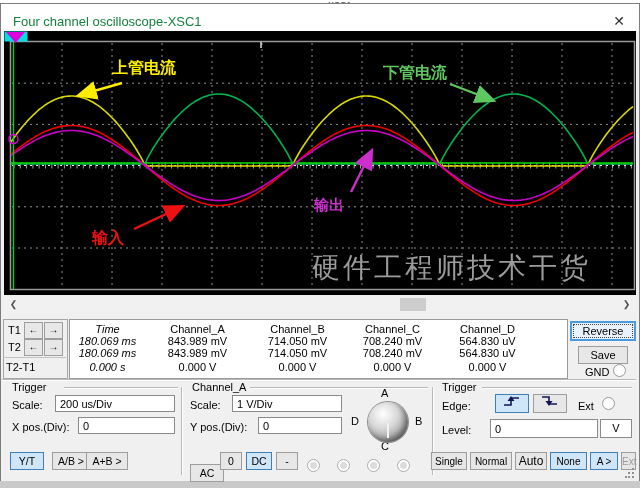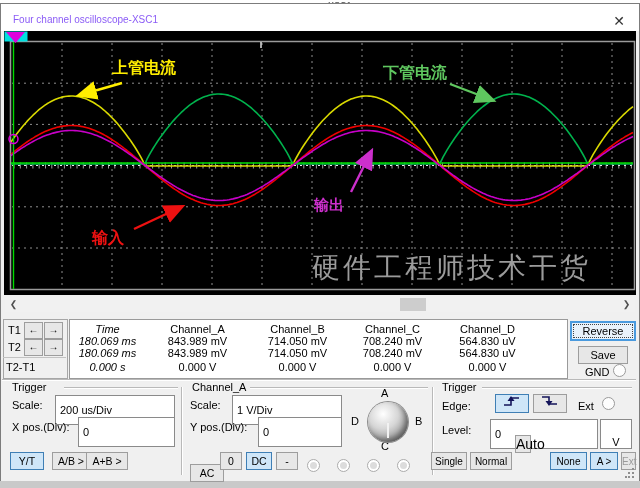--- a/index.html
+++ b/index.html
@@ -4,21 +4,21 @@
 <style>
   html,body{margin:0;padding:0;}
   .stage{position:relative;width:640px;height:488px;background:#ffffff;overflow:hidden;
          font-family:"Liberation Sans",sans-serif;color:#000;}
   .frag{position:absolute;left:328px;top:0;width:30px;height:4px;overflow:hidden;
         font-size:9px;color:#444;}
   .win{position:absolute;left:0;top:3px;width:638px;height:477px;
        border:1px solid #7c7c7c;background:#f0f0f0;}
   .belowwin{position:absolute;left:0;top:481px;width:640px;height:7px;background:#c9c9c9;}
   .titlebar{position:absolute;left:1px;top:4px;width:638px;height:27px;background:#ffffff;}
-  .title{position:absolute;left:12px;top:10px;font-size:10px;color:#8b5cf6;}
+  .title{position:absolute;left:12px;top:10px;font-size:13px;color:#15803d;}
   .closebtn{position:absolute;left:606px;top:8px;width:24px;height:19px;text-align:center;
             font-size:14px;color:#333;line-height:19px;cursor:default;}
   .screen{position:absolute;left:4px;top:31px;width:632px;height:264px;background:#000;}
   
   .sbar{position:absolute;left:5px;top:297px;width:630px;height:15px;background:#f1f1f1;}
   .sbtn{position:absolute;top:0;width:17px;height:15px;font-size:9px;color:#505050;
         text-align:center;line-height:15px;}
   .sthumb{position:absolute;left:395px;top:1px;width:26px;height:13px;background:#cdcdcd;}
   
   .tbox{position:absolute;left:3px;top:319px;width:63px;height:58px;background:#f0f0f0;
@@ -50,21 +50,21 @@
        border-radius:50%;background:#dcdcdc;}
   
   .hsep{position:absolute;left:2px;top:379px;width:634px;height:1px;background:#b9b9b9;
         box-shadow:0 1px 0 #ffffff;}
   .vsep{position:absolute;top:387px;width:1px;height:88px;background:#b9b9b9;
         box-shadow:1px 0 0 #ffffff;}
   .gline{position:absolute;height:1px;background:#b9b9b9;box-shadow:0 1px 0 #ffffff;}
   .glabel{position:absolute;font-size:11px;background:#f0f0f0;padding:0 2px;}
   .lbl{position:absolute;font-size:11px;}
   .input{position:absolute;background:#fff;border:1px solid #8a8a8a;font-size:11px;
-         padding:14px 4px;height:17px;box-sizing:border-box;font-family:"Liberation Sans",sans-serif;}
+         padding:0 4px;height:17px;box-sizing:border-box;font-family:"Liberation Sans",sans-serif;}
   .knob{position:absolute;left:368px;top:402px;width:40px;height:40px;border-radius:50%;
         background:radial-gradient(circle at 38% 30%,#ffffff,#d6d6d6 40%,#8f8f8f 78%,#7a7a7a);
         box-shadow:0 0 0 1px #8c8c8c, inset -3px -3px 5px rgba(0,0,0,.35);}
   .knobptr{position:absolute;left:19px;top:21px;width:2px;height:15px;background:#f2f2f2;}
   .knoblbl{position:absolute;font-size:11px;}
   .grip{position:absolute;left:625px;top:468px;width:9px;height:9px;}
   .grip i{position:absolute;width:2px;height:2px;background:#8f8f8f;}
 </style>
 </head>
 <body>
@@ -236,21 +236,21 @@
       <polygon points="9,11 5.5,6 12.5,6" fill="#14145a"></polygon>
     </svg>
   </span>
   <span class="lbl" style="left:578px;top:400px;">Ext</span>
   <span class="jack" style="left:602px;top:397px;"></span>
   <span class="lbl" style="left:442px;top:424px;">Level:</span>
   <input class="input" style="left: 490px; top: 419px; width: 108px; height: 19px;" value="0">
   <span class="input" style="left:600px;top:419px;width:32px;height:19px;text-align:center;line-height:17px;">V</span>
   <span class="pbtn" style="left:431px;top:452px;width:36px;font-size:10px;">Single</span>
   <span class="pbtn" style="left:470px;top:452px;width:42px;font-size:10px;">Normal</span>
-  <span class="pbtn" style="left:515px;top:435px;width:16px;font-size:14px;">Auto</span>
+  <span class="pbtn" style="left:515px;top:452px;width:32px;font-size:12px;">Auto</span>
   <span class="pbtn sel" style="left:550px;top:452px;width:37px;font-size:10px;">None</span>
   <span class="pbtn sel" style="left:590px;top:452px;width:28px;font-size:10px;">A &gt;</span>
   <span class="pbtn dis" style="left:621px;top:452px;width:15px;font-size:10px;">Ext</span>
 
   <div class="grip">
     <i style="left:7px;top:0;"></i>
       <i style="left:7px;top:4px;"></i>
       <i style="left:3px;top:4px;"></i>
     <i style="left:7px;top:8px;"></i>
       <i style="left:3px;top:8px;"></i>

